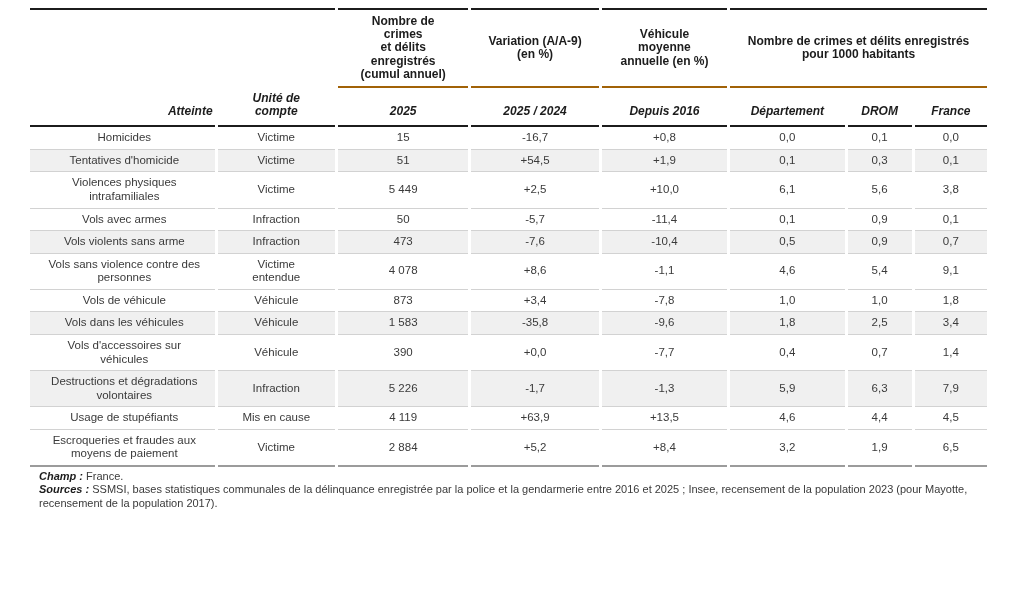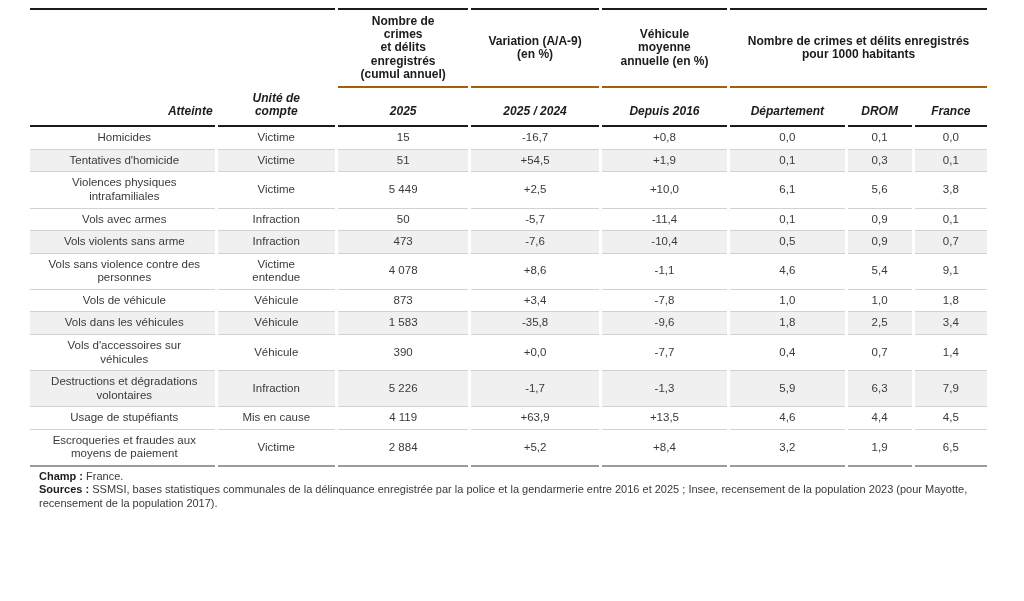--- a/index.html
+++ b/index.html
@@ -52,21 +52,21 @@
     white-space: pre-line;
     color: #3a3a3a;
   }
   tbody tr:first-child td { border-top: none; }
   tbody tr:last-child td { border-bottom: 2px solid #9b9b9b; }
   tbody td.left { text-align: center; padding-left: 7px; }
   tbody tr.shaded td { background: #f0f0f0; }
 
   
   .notes { margin: 3px 0 0 12px; font-size: 11px; line-height: 1.22; color: #3a3a3a; }
-  .notes b { color: #1c1c1c; }
+  .notes b { color: #1c1c1c; font-style: italic; }
 </style>
 </head>
 <body>
 
 <div class="sheet">
 
   <table class="stats">
     <colgroup>
       <col style="width:184px">
         <col style="width:117px">

